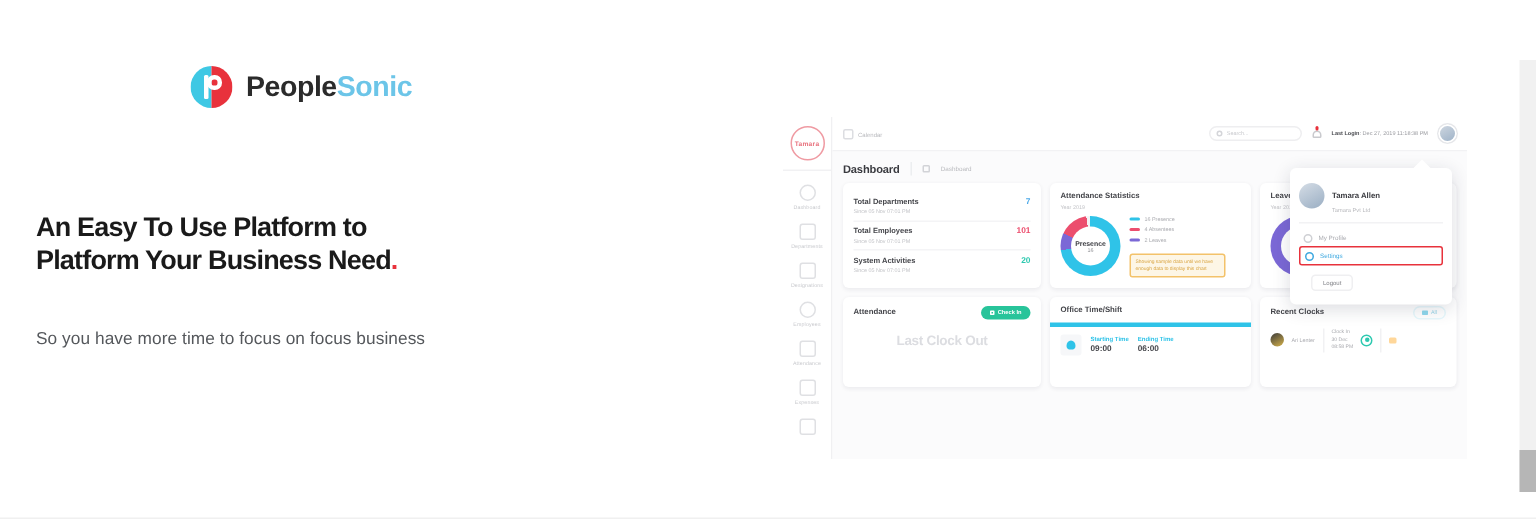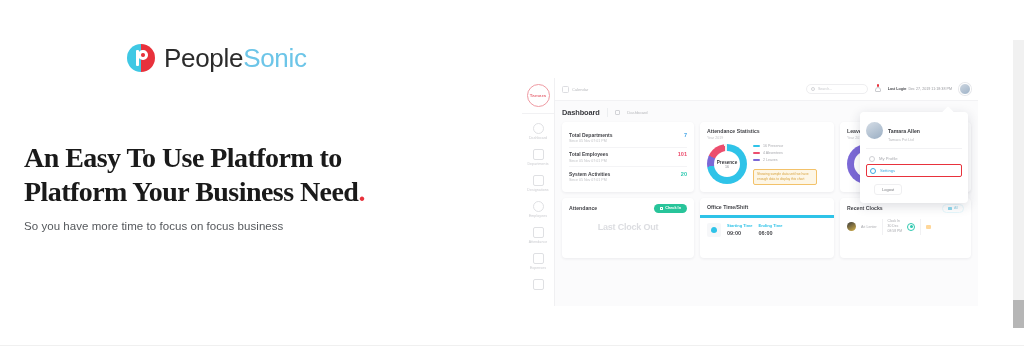--- a/index.html
+++ b/index.html
@@ -11,26 +11,26 @@
   }
   .page { position: relative; width: 1024px; height: 354px; background:#fff; }
 
   
   .brand { position:absolute; left:127px; top:44px; display:flex; align-items:center; gap:9px; }
   .brand-mark { position:relative; width:28px; height:28px; border-radius:50%; overflow:hidden; }
   .brand-mark .half-l { position:absolute; left:0; top:0; width:50%; height:100%; background:#3fc8e4; }
   .brand-mark .half-r { position:absolute; right:0; top:0; width:50%; height:100%; background:#e8323c; }
   .brand-mark .p-stem { position:absolute; left:9px; top:6px; width:3.4px; height:16px; background:#fff; border-radius:1px; }
   .brand-mark .p-bowl { position:absolute; left:11px; top:6px; width:9.5px; height:9.5px; border:3.2px solid #fff; border-radius:50%; background:transparent; }
-  .brand-text { font-size:26px; font-weight:400; letter-spacing:-.3px; line-height:1; }
+  .brand-text { font-size:19px; font-weight:700; letter-spacing:-.3px; line-height:1; }
   .brand-text .b1 { color:#2b2b2b; }
   .brand-text .b2 { color:#6cc5e8; }
 
   .headline { position:absolute; left:24px; top:141px; width:440px;
-    font-size:28px; font-weight:700; line-height:1.2; color:#1a1a1a; letter-spacing:-.55px;font-family:Liberation Serif, serif; }
+    font-size:18px; font-weight:700; line-height:1.2; color:#1a1a1a; letter-spacing:-.55px; }
   .headline .dot { color:#e8323c; }
   .subline { position:absolute; left:24px; top:220px; font-size:11.5px; color:#55585c; letter-spacing:.05px; }
 
   
   .shot { position:absolute; left:522px; top:78px; width:456px; height:228px;
     background:#fbfbfc; overflow:hidden; }
 
   .shot-side { position:absolute; left:0; top:0; width:33px; height:100%; background:#ffffff; border-right:1px solid #f0f0f2; }
   .side-logo { margin:6px auto 0; width:23px; height:23px; border-radius:50%; border:1.4px solid #ef9aa2;
      display:flex; align-items:center; justify-content:center; }

